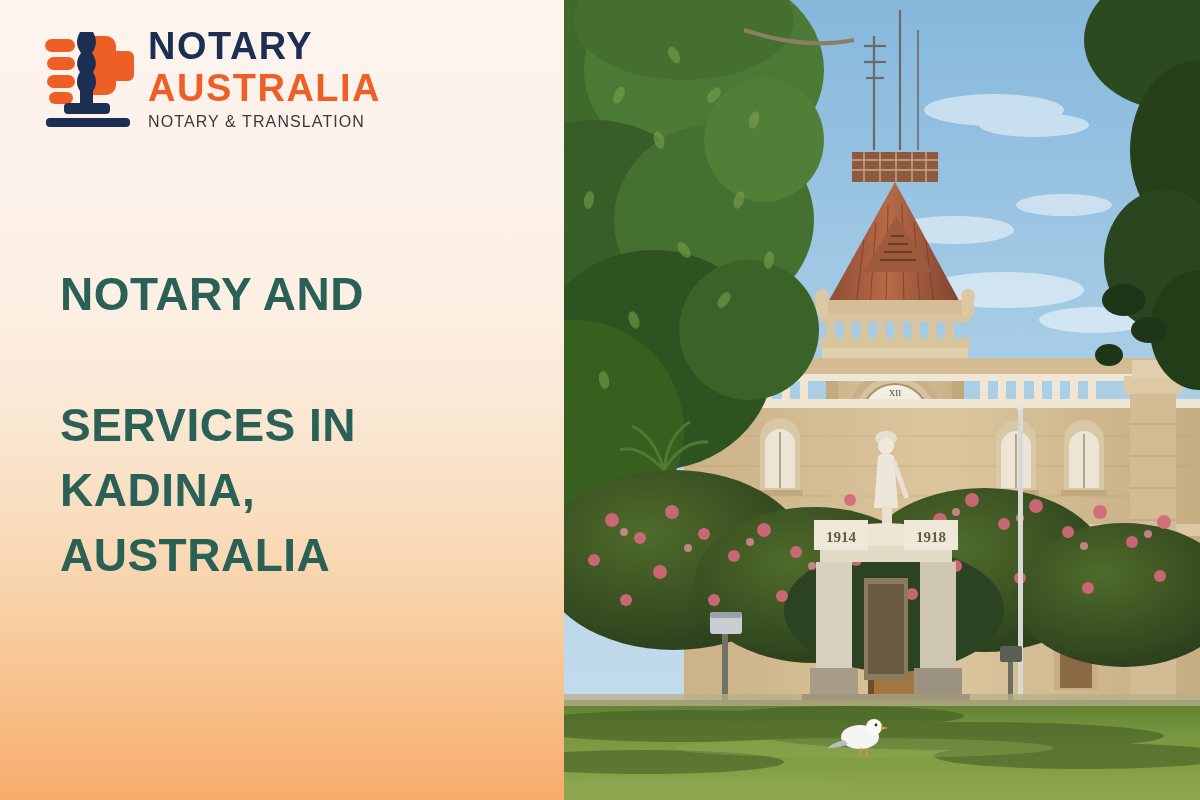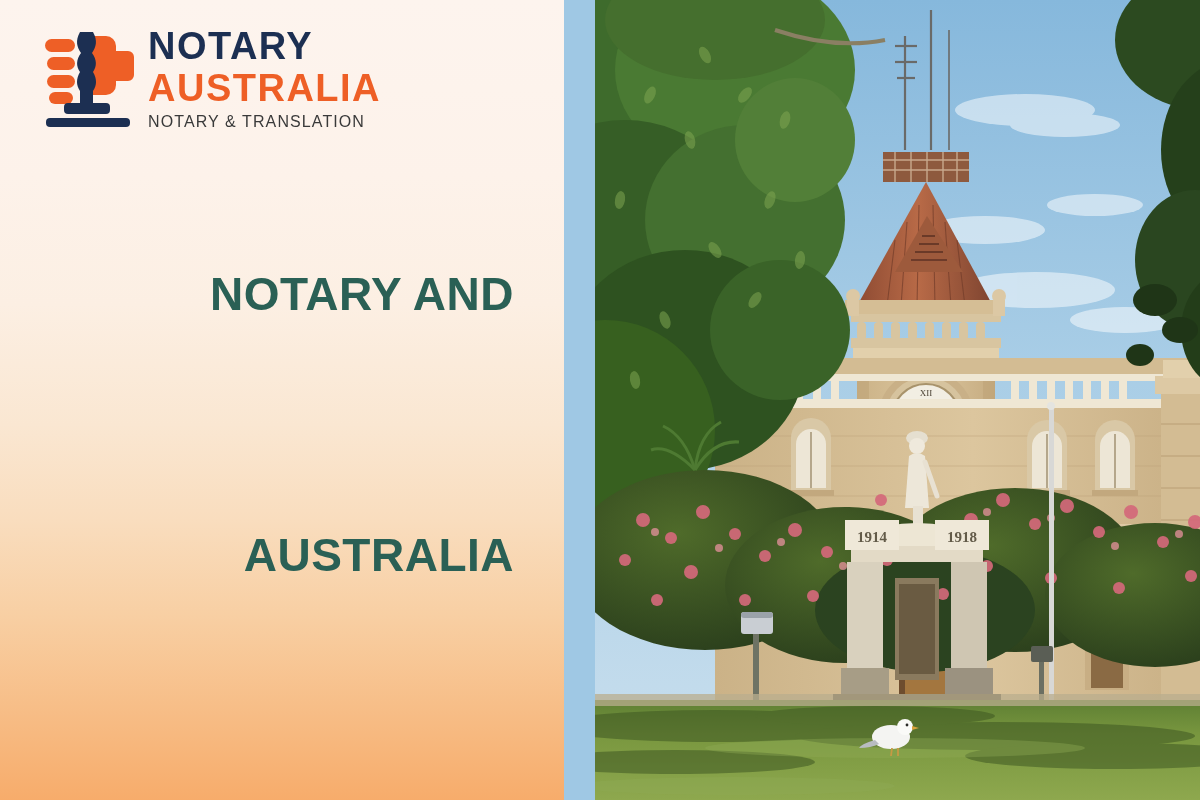--- a/index.html
+++ b/index.html
@@ -54,39 +54,38 @@
     color:#ee5f26; margin-top:4px;
   }
   .logo-line-3 {
     font-size:16px; font-weight:normal; letter-spacing:1.1px;
     color:#3a3a3a; margin-top:7px;
   }
 
   
   .headline {
     position:absolute;
-    left:50px; right:50px;
+    left:60px; right:50px;
     top:262px;
-    text-align:right;
+    text-align:left;
     font-size:46px;
     font-weight:bold;
     line-height:1.42;
     letter-spacing:0.5px;
     color:#2a6055;
     text-transform:uppercase;
   }
 
   
   .photo {
     position:relative;
     width:636px; height:800px;
     flex:0 0 636px;
     overflow:hidden;
     background:#9fc8e4;
-    padding-left:31px;
   }
   .photo-svg { display:block; width:636px; height:800px; }
 </style>
 </head>
 <body>
 
 <div class="banner">
 
   <div class="left-panel">
 
@@ -113,22 +112,22 @@
       <div class="logo-words">
         <span class="logo-line-1">NOTARY</span>
         <span class="logo-line-2">AUSTRALIA</span>
         <span class="logo-line-3">NOTARY &amp; TRANSLATION</span>
       </div>
     </div>
 
     <h1 class="headline">
       <span>NOTARY AND</span><br>
       <br>
-      <br>
-      <br>
+      <span>SERVICES IN</span><br>
+      <span>KADINA,</span><br>
       <span>AUSTRALIA</span>
     </h1>
   </div>
 
   <div class="photo">
     <svg class="photo-svg" viewBox="0 0 636 800" preserveAspectRatio="none">
       <defs>
         <linearGradient id="skyGrad" x1="0" y1="0" x2="0" y2="1">
           <stop offset="0%" stop-color="#86B8DC"></stop>
           <stop offset="45%" stop-color="#A8CDE6"></stop>

